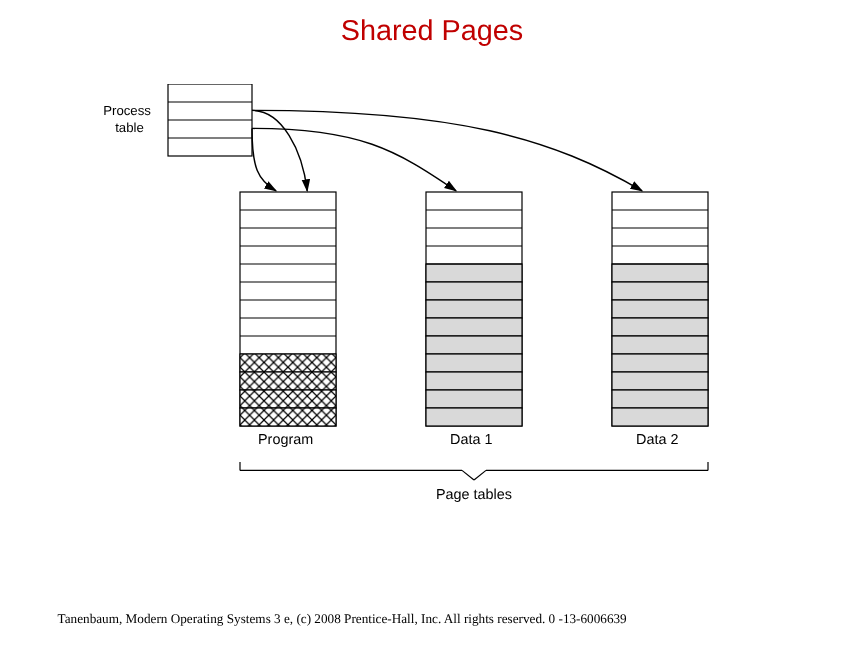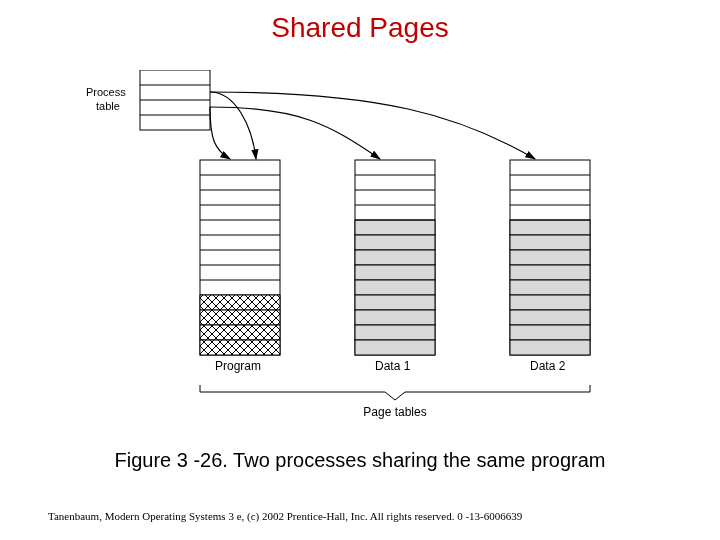--- a/index.html
+++ b/index.html
@@ -11,21 +11,21 @@
     font-family: Arial, Helvetica, sans-serif;
     position: relative;
     overflow: hidden;
   }
   .title {
     position: absolute;
     top: 12px;
     left: 0;
     right: 0;
     text-align: center;
-    font-size: 28px;
+    font-size: 24px;
     color: #c00000;
   }
   .caption {
     position: absolute;
     top: 448px;
     left: 0;
     right: 0;
     text-align: center;
     font-size: 20px;
     color: #000;
@@ -168,16 +168,16 @@
     <line class="brace-line" x1="530" y1="315" x2="530" y2="322"></line>
     <line class="brace-line" x1="140" y1="322" x2="325" y2="322"></line>
     <line class="brace-line" x1="345" y1="322" x2="530" y2="322"></line>
     <line class="brace-line" x1="325" y1="322" x2="335" y2="330"></line>
     <line class="brace-line" x1="345" y1="322" x2="335" y2="330"></line>
   </g>
   <text class="lbl" x="335" y="346" text-anchor="middle">Page tables</text>
 </svg>
 
 <div class="caption">
-  <span>Figure 3 -26. Two processes sharing the same program</span><br>
+  <br>
 </div>
 
-<div class="credit">Tanenbaum, Modern Operating Systems 3 e, (c) 2002 Prentice-Hall, Inc. All rights reserved. 0 -13-6006639</div>
+<div class="credit">Tanenbaum, Modern Operating Systems 3 e, (c) 2008 Prentice-Hall, Inc. All rights reserved. 0 -13-6006639</div>
 
 </body></html>

